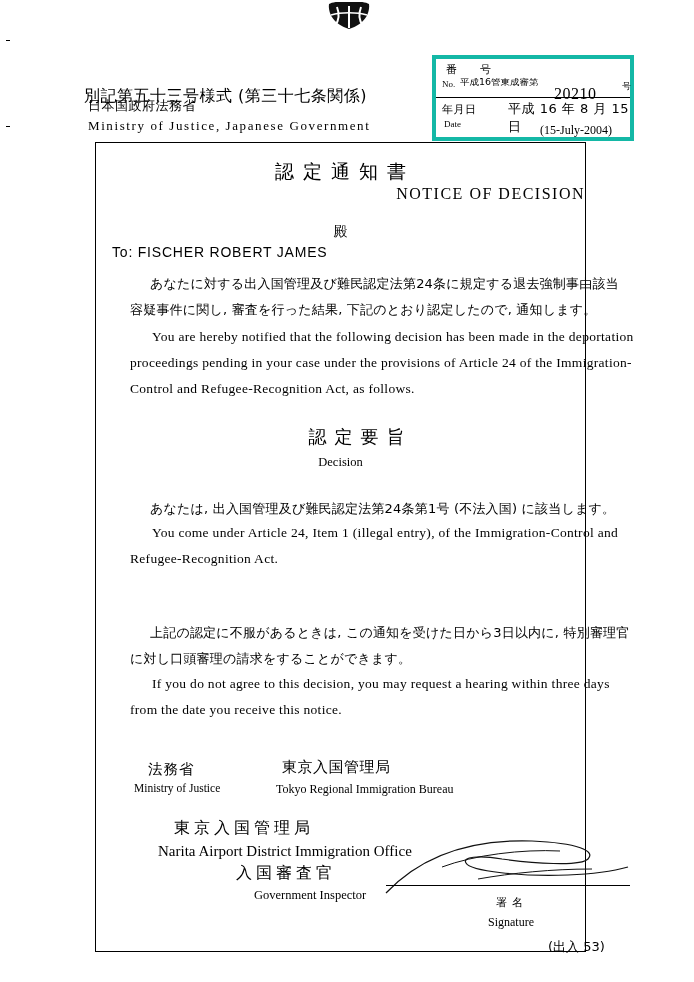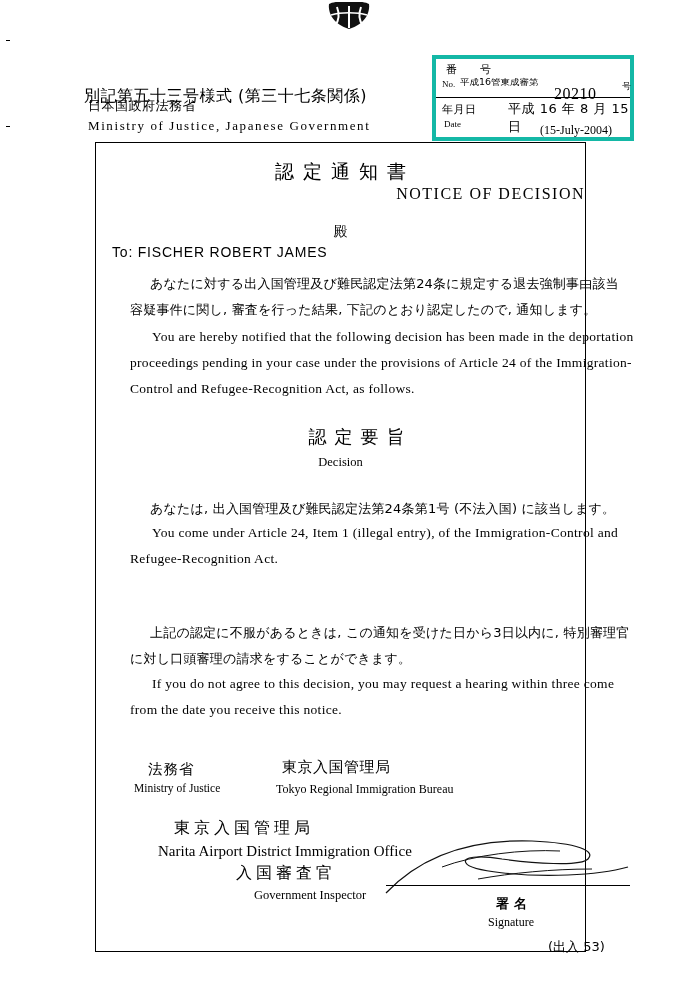--- a/index.html
+++ b/index.html
@@ -321,24 +321,23 @@
     position: absolute;
     left: 286px;
     top: 690px;
     width: 250px;
     height: 70px;
   }
   .sig-label-jp {
     position: absolute;
     left: 400px;
     top: 752px;
-    font-size: 13px;
+    font-size: 11px;
     letter-spacing: 5px;
     font-family: "DejaVu Sans", sans-serif;
-    font-weight: bold;
   }
   .sig-label-en {
     position: absolute;
     left: 392px;
     top: 772px;
     font-size: 12px;
     font-family: "Liberation Serif", serif;
   }
 
   .footer-code {
@@ -399,21 +398,21 @@
     <div class="para para-jp p1">あなたに対する出入国管理及び難民認定法第24条に規定する退去強制事由該当容疑事件に関し, 審査を行った結果, 下記のとおり認定したので, 通知します。</div>
     <div class="para para-en p2">You are hereby notified that the following decision has been made in the deportation proceedings pending in your case under the provisions of Article 24 of the Immigration-Control and Refugee-Recognition Act, as follows.</div>
 
     <div class="sec-title-jp">認定要旨</div>
     <div class="sec-title-en">Decision</div>
 
     <div class="para para-jp p3">あなたは, 出入国管理及び難民認定法第24条第1号 (不法入国) に該当します。</div>
     <div class="para para-en p4">You come under Article 24, Item 1 (illegal entry),  of the Immigration-Control and Refugee-Recognition Act.</div>
 
     <div class="para para-jp p5">上記の認定に不服があるときは, この通知を受けた日から3日以内に, 特別審理官に対し口頭審理の請求をすることができます。</div>
-    <div class="para para-en p6">If you do not agree to this decision, you may request a hearing within three come from the date you receive this notice.</div>
+    <div class="para para-en p6">If you do not agree to this decision, you may request a hearing within three days from the date you receive this notice.</div>
 
     <div class="sig-col1-jp">法務省</div>
     <div class="sig-col1-en">Ministry of Justice</div>
     <div class="sig-col2-jp">東京入国管理局</div>
     <div class="sig-col2-en">Tokyo Regional Immigration Bureau</div>
 
     <div class="office-jp">東京入国管理局</div>
     <div class="office-en">Narita Airport District Immigration Office</div>
     <div class="inspector-jp">入国審査官</div>
     <div class="inspector-en">Government Inspector</div>

